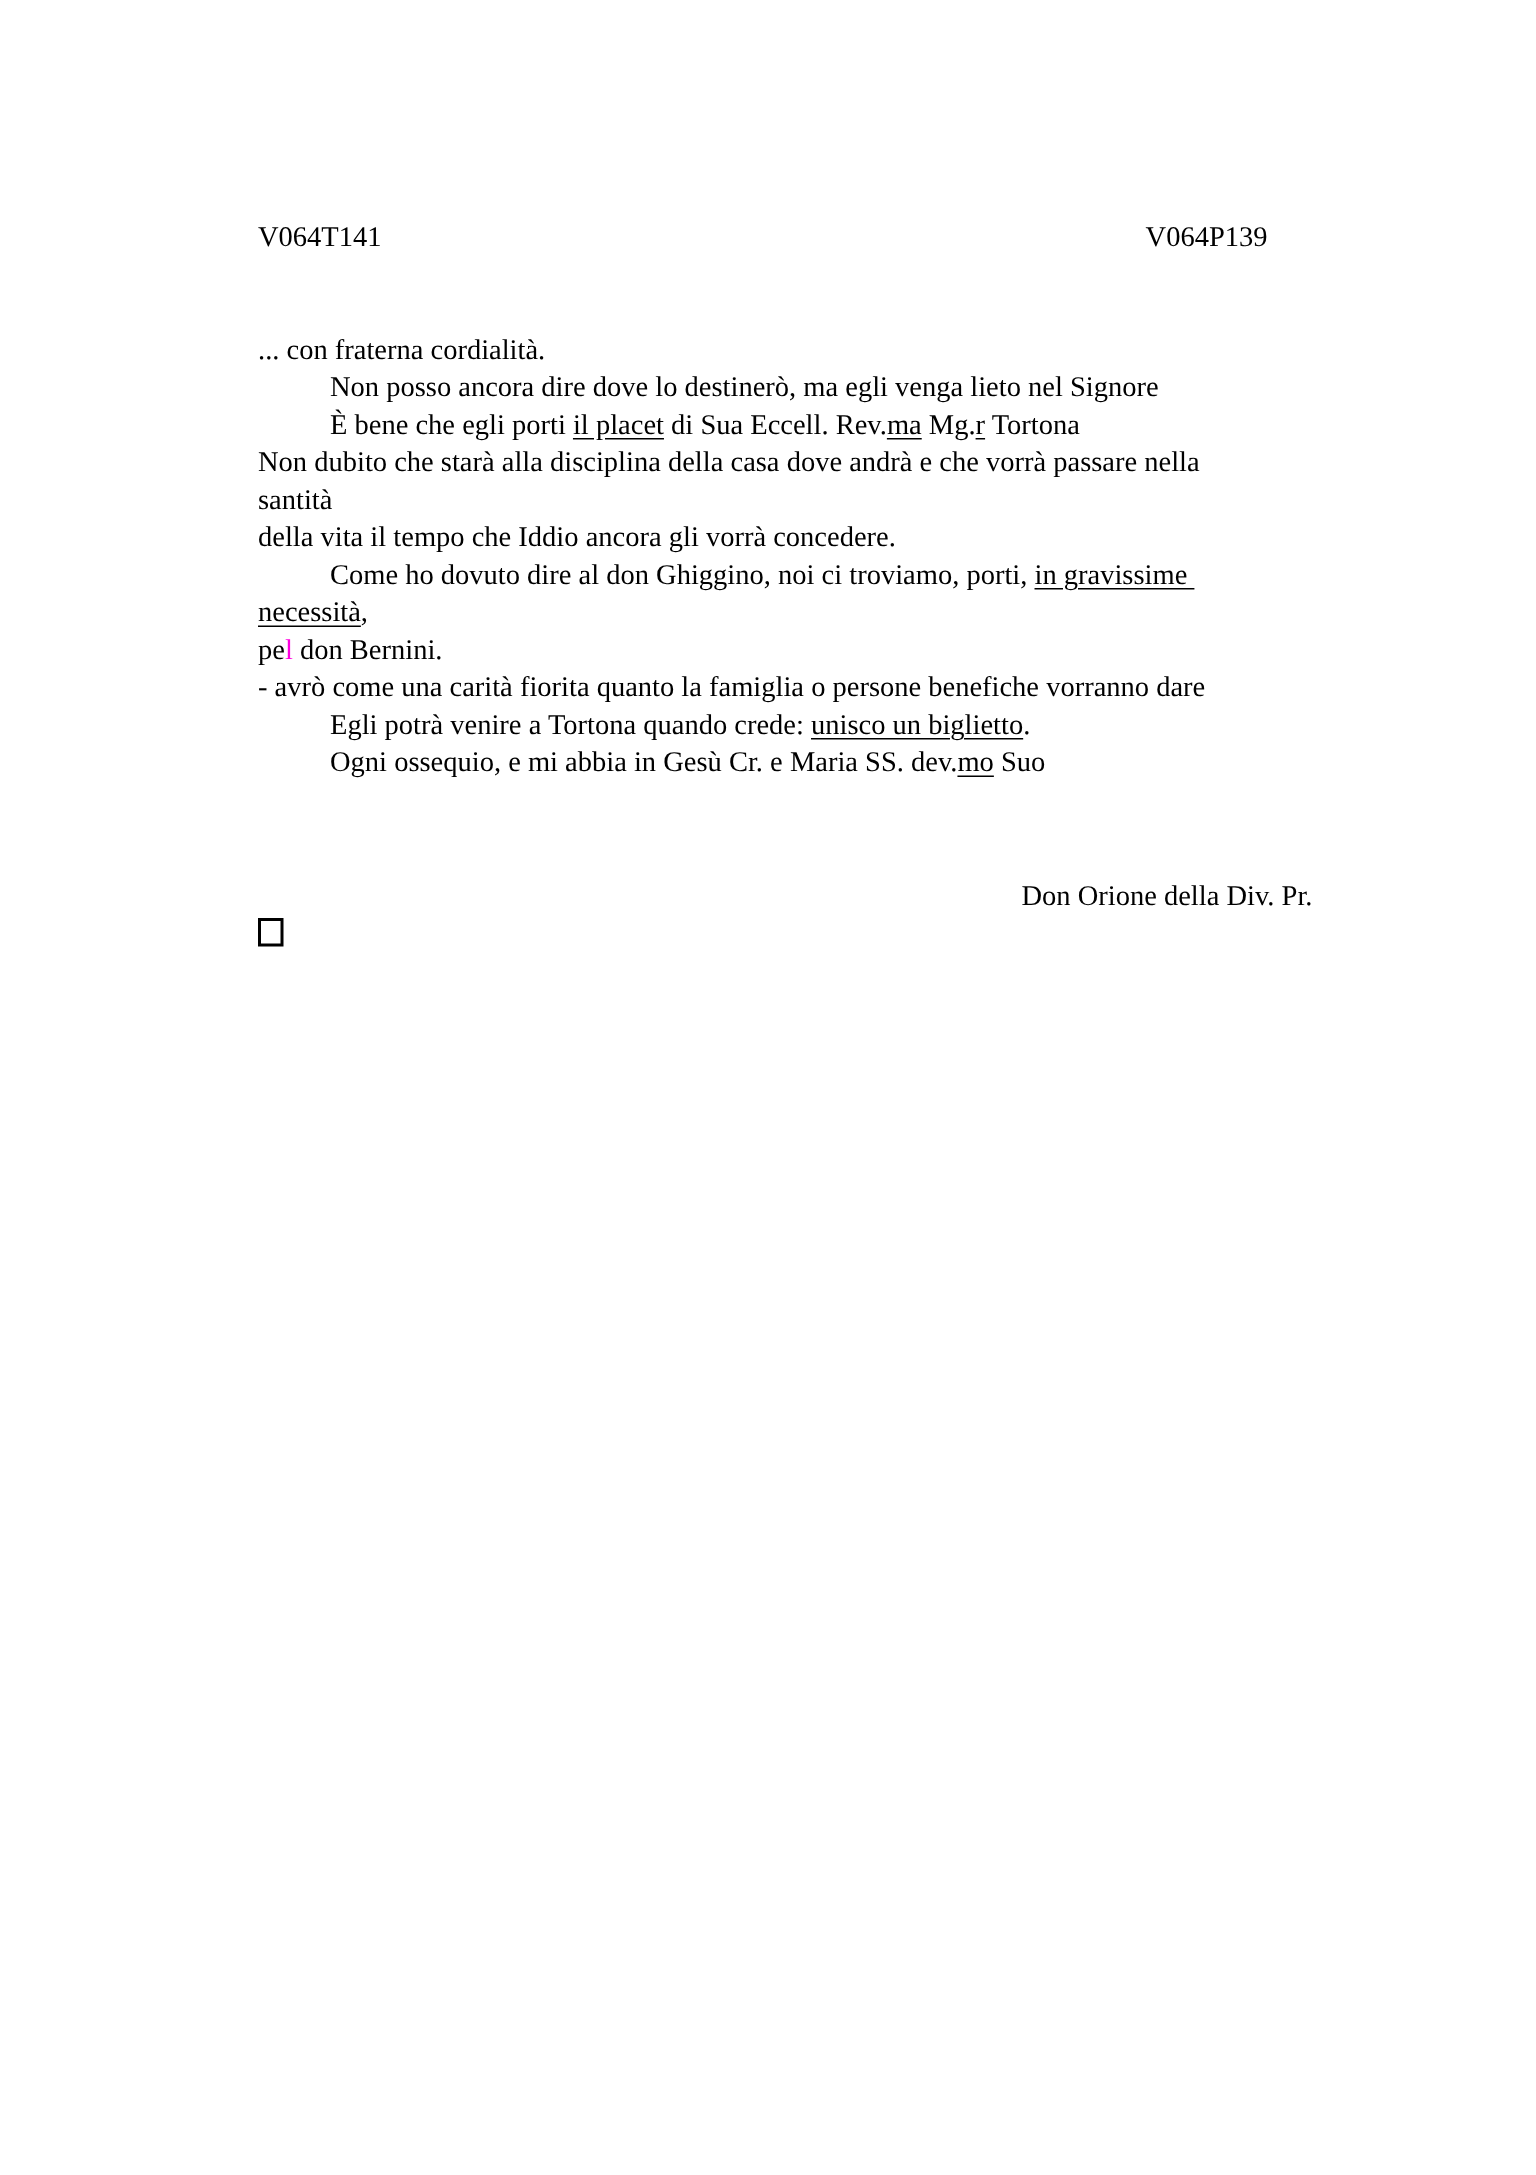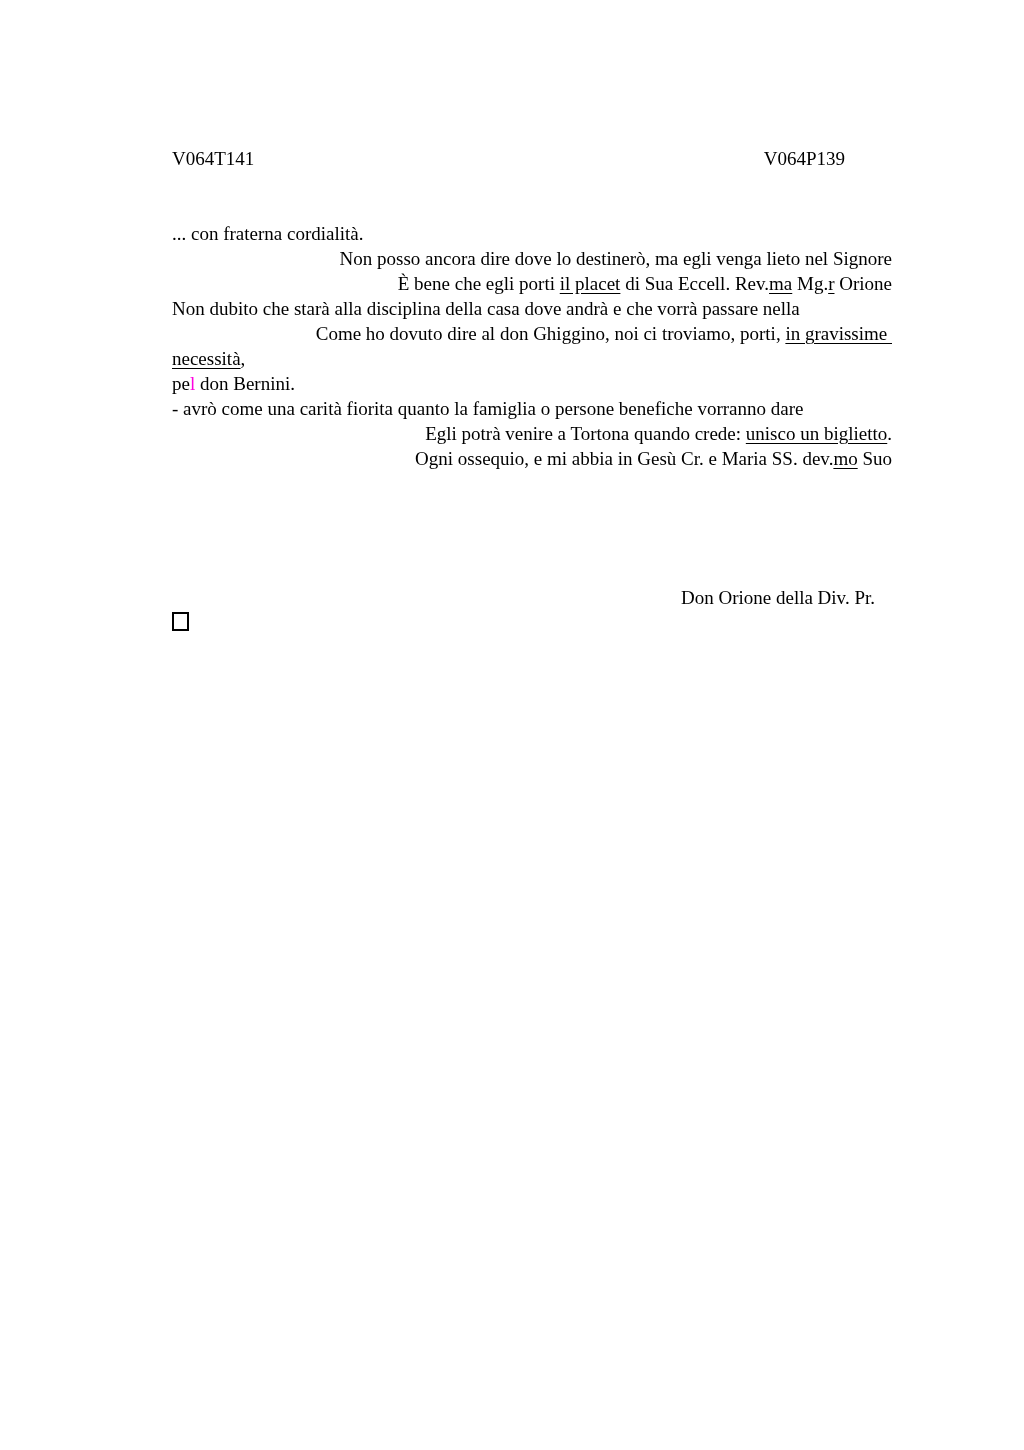--- a/index.html
+++ b/index.html
@@ -41,21 +41,20 @@
     top: 221px;
     width: 720px;
   }
   .line {
     height: 25px;
     line-height: 25px;
     white-space: pre;
   }
   .line.indent {
     padding-left: 48px;
-    text-align: right;
   }
   .u {
     text-decoration: underline;
     text-underline-offset: 3px;
   }
   .mark {
     color: #ff00e0;
   }
   .signature-line {
     position: absolute;
@@ -77,22 +76,24 @@
 
 <div class="page">
 
   <div class="header-left">V064T141</div>
 
   <div class="header-right">V064P139</div>
 
   <div class="letter-body">
       <div class="line"><span>... con fraterna cordialità.</span></div>
       <div class="line indent"><span>Non posso ancora dire dove lo destinerò, ma egli venga lieto nel Signore</span></div>
-      <div class="line indent"><span>È bene che egli porti </span><span class="u">il placet</span><span> di Sua Eccell. Rev.</span><span class="u">ma</span><span> Mg.</span><span class="u">r</span><span> Orione</span></div>
+      <div class="line indent"><span>È bene che egli porti </span><span class="u">il placet</span><span> di Sua Eccell. Rev.</span><span class="u">ma</span><span> Mg.</span><span class="u">r</span><span> Tortona</span></div>
       <div class="line"><span>Non dubito che starà alla disciplina della casa dove andrà e che vorrà passare nella</span></div>
+      <div class="line"><span>santità</span></div>
+      <div class="line"><span>della vita il tempo che Iddio ancora gli vorrà concedere.</span></div>
       <div class="line indent"><span>Come ho dovuto dire al don Ghiggino, noi ci troviamo, porti, </span><span class="u">in gravissime </span></div>
       <div class="line"><span class="u">necessità</span><span>,</span></div>
       <div class="line"><span>pe</span><span class="mark" style="color: rgb(255, 0, 224);">l</span><span> don Bernini.</span></div>
       <div class="line"><span>- avrò come una carità fiorita quanto la famiglia o persone benefiche vorranno dare</span></div>
       <div class="line indent"><span>Egli potrà venire a Tortona quando crede: </span><span class="u">unisco un biglietto</span><span>.</span></div>
       <div class="line indent"><span>Ogni ossequio, e mi abbia in Gesù Cr. e Maria SS. dev.</span><span class="u">mo</span><span> Suo</span></div>
     </div>
 
   <div class="signature-line">Don Orione della Div. Pr.</div>
 

